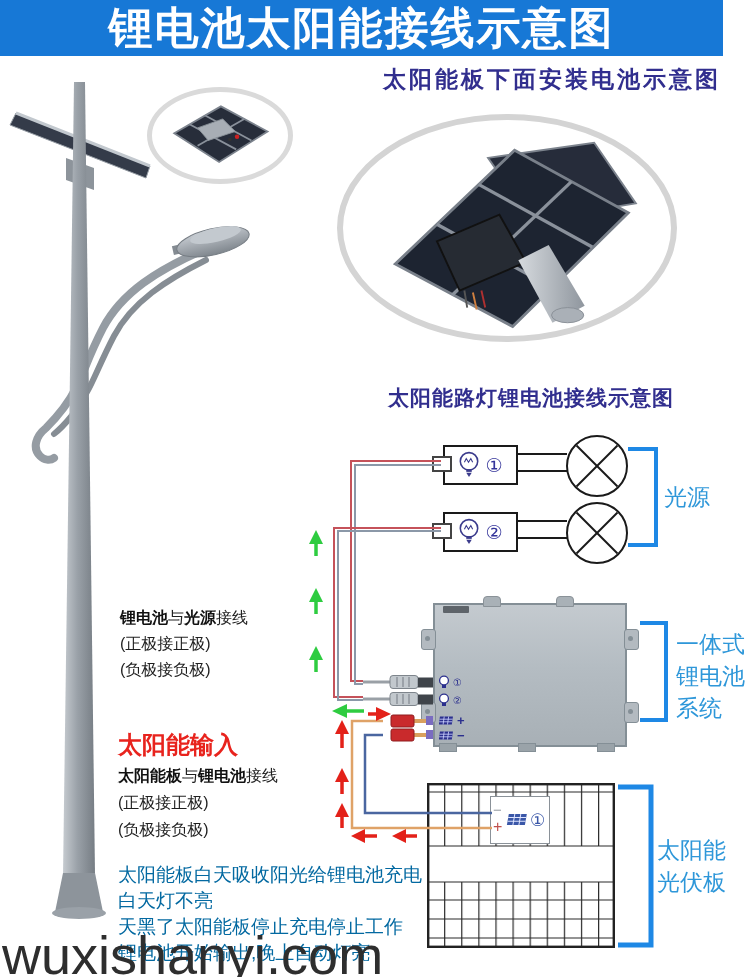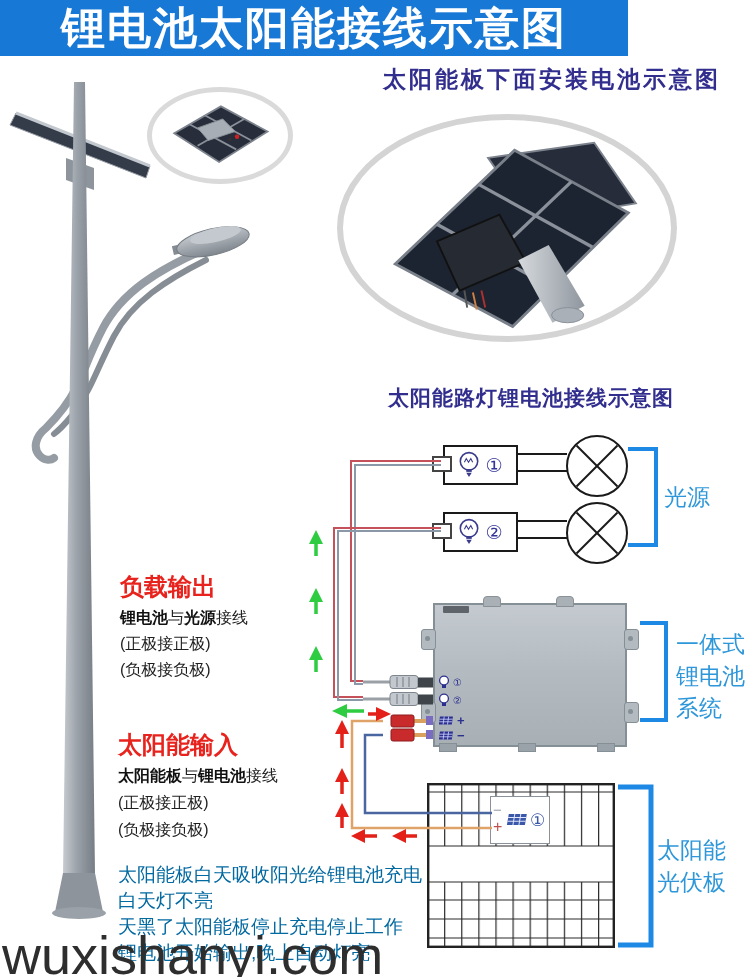--- a/index.html
+++ b/index.html
@@ -1,21 +1,21 @@
 <!DOCTYPE html>
 <html><head>
 <meta charset="utf-8">
 <style>
   html,body{margin:0;padding:0;background:#fff;}
   #canvas{position:relative;width:750px;height:977px;background:#fff;overflow:hidden;
           font-family:"Liberation Sans","DejaVu Sans",sans-serif;}
   .abs{position:absolute;}
 
   
-  .title-bar{left:0;top:9;width:628px;height:56px;background:#1778d6;color:#fff;
+  .title-bar{left:0;top:9;width:723px;height:56px;background:#1778d6;color:#fff;
     display:flex;align-items:center;justify-content:center;font-size:44px;font-weight:bold;
     letter-spacing:2px;z-index:8;}
 
   
   .caption{color:#312e8e;font-weight:bold;white-space:nowrap;z-index:7;}
   .caption.inset{left:383px;top:64px;font-size:23px;letter-spacing:3px;}
   .caption.wiring{left:388px;top:384px;font-size:21px;letter-spacing:1px;}
 
   
   .oval{border-radius:50%;background:#fff;z-index:2;}
@@ -341,21 +341,20 @@
   <div class="abs blue-label" style="left:676px;top:628px;">
     <div>一体式</div>
     <div>锂电池</div>
     <div>系统</div>
   </div>
   <div class="abs blue-label" style="left:657px;top:834px;">
     <div>太阳能</div>
     <div>光伏板</div>
   </div>
 
-  <div class="abs red-head" style="left:120px;top:571px;">负载输出</div>
   <div class="abs black-line" style="left:120px;top:608px;">
     <b>锂电池</b><span>与</span><b>光源</b><span>接线</span>
   </div>
   <div class="abs black-line" style="left:120px;top:634px;">(正极接正极)</div>
   <div class="abs black-line" style="left:120px;top:660px;">(负极接负极)</div>
 
   <div class="abs red-head" style="left:118px;top:729px;">太阳能输入</div>
   <div class="abs black-line" style="left:118px;top:766px;">
     <b>太阳能板</b><span>与</span><b>锂电池</b><span>接线</span>
   </div>

